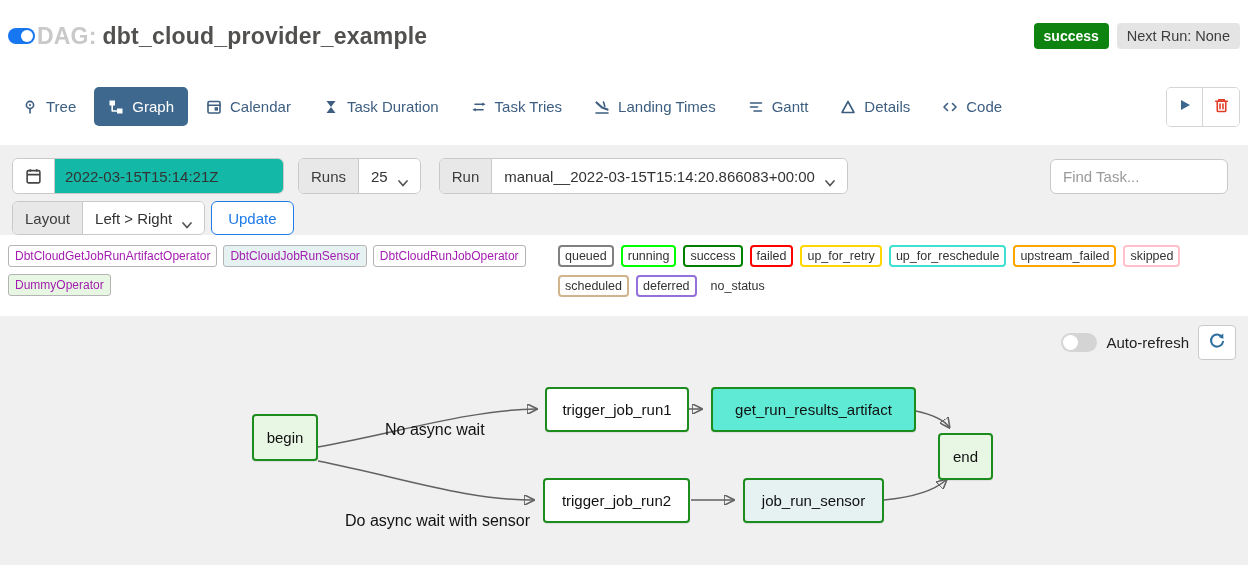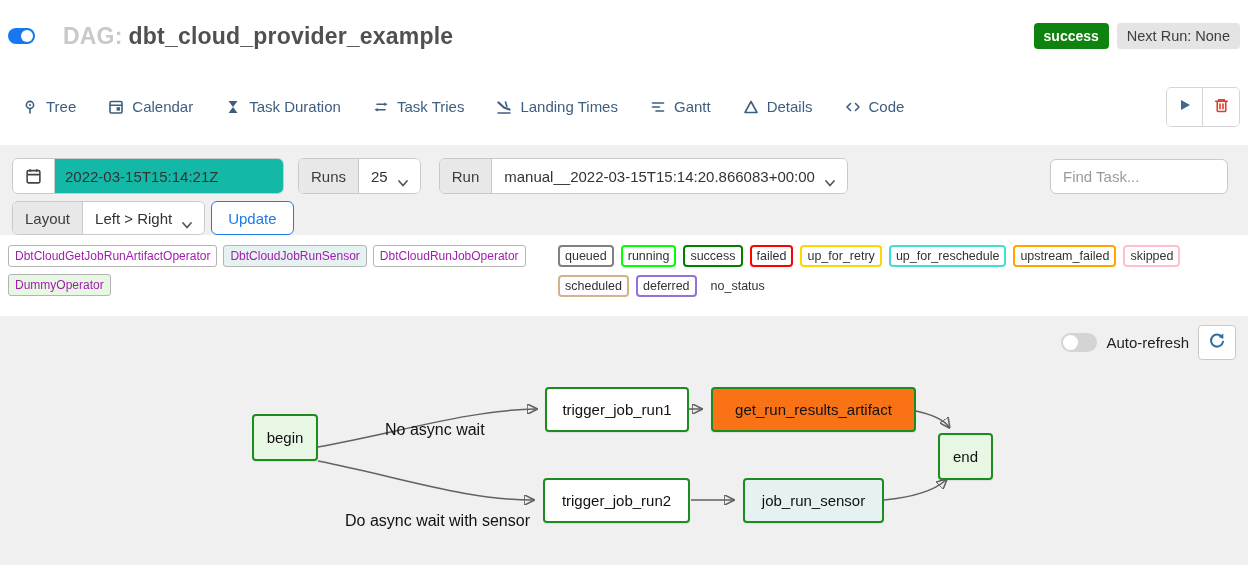--- a/index.html
+++ b/index.html
@@ -10,21 +10,21 @@
     color: #333;
   }
   
   .dag-header {
     margin: 14px 8px 0 8px;
     height: 44px;
     display: flex;
     align-items: center;
     justify-content: space-between;
   }
-  .header-left { display: flex; align-items: center; gap: 28px; text-align: right; }
+  .header-left { display: flex; align-items: center; gap: 2px; text-align: right; }
   .switch {
     width: 27px; height: 16px; border-radius: 9px;
     background: #1677f0; position: relative; cursor: pointer; flex: 0 0 auto;
   }
   .switch .knob {
     position: absolute; top: 2px; width: 12px; height: 12px;
     border-radius: 50%; background: #fff;
   }
   .switch.on .knob { right: 2px; }
   .switch.off { background: #d4d4d4; }
@@ -180,20 +180,30 @@
 <nav class="tabs">
   <a class="tab">
     <span class="ticon">
         <svg viewBox="0 0 16 16">
           <circle cx="8" cy="6" r="3.6"></circle>
           <line x1="8" y1="9.8" x2="8" y2="14"></line>
           <circle cx="8" cy="6" r="1.1" fill="currentColor" stroke="none"></circle>
         </svg>
       </span>
     <span>Tree</span>
+  </a>
+  <a class="tab active" style="background-color: rgb(62, 104, 141);">
+    <span class="ticon">
+        <svg viewBox="0 0 16 16">
+          <rect x="1.5" y="1.5" width="5.5" height="5" fill="currentColor" stroke="none"></rect>
+          <rect x="9" y="9.5" width="5.5" height="5" fill="currentColor" stroke="none"></rect>
+          <path d="M4.2 6.5 v5.5 h4.8"></path>
+        </svg>
+      </span>
+    <span>Graph</span>
   </a>
   <a class="tab">
     <span class="ticon">
         <svg viewBox="0 0 16 16">
           <rect x="2" y="2.5" width="12" height="11.5" rx="1.2"></rect>
           <line x1="2" y1="6.2" x2="14" y2="6.2"></line>
           <rect x="8.6" y="8.2" width="3.4" height="3.4" fill="currentColor" stroke="none"></rect>
         </svg>
       </span>
     <span>Calendar</span>
@@ -368,17 +378,17 @@
     <path d="M916 95 C934 99, 944 104, 949 111" marker-end="url(#arrow)"></path>
     <path d="M691 184 H733" marker-end="url(#arrow)"></path>
     <path d="M884 184 C915 181, 936 173, 946 164" marker-end="url(#arrow)"></path>
   </svg>
 
   <div class="edge-label" style="left:385px; top:105px;">No async wait</div>
   <div class="edge-label" style="left:345px; top:196px;">Do async wait with sensor</div>
 
   <div class="node" style="left: 252px; top: 98px; width: 66px; height: 47px; background-color: rgb(232, 247, 228); border-color: rgb(28, 140, 30);">begin</div>
   <div class="node" style="left: 545px; top: 71px; width: 144px; height: 45px; background-color: rgb(255, 255, 255); border-color: rgb(28, 140, 30);">trigger_job_run1</div>
-  <div class="node" style="left: 711px; top: 71px; width: 205px; height: 45px; background-color: #f97316; border-color: rgb(28, 140, 30);">get_run_results_artifact</div>
+  <div class="node" style="left: 711px; top: 71px; width: 205px; height: 45px; background-color: #5eead4; border-color: rgb(28, 140, 30);">get_run_results_artifact</div>
   <div class="node" style="left: 543px; top: 162px; width: 147px; height: 45px; background-color: rgb(255, 255, 255); border-color: rgb(28, 140, 30);">trigger_job_run2</div>
   <div class="node" style="left: 743px; top: 162px; width: 141px; height: 45px; background-color: rgb(230, 241, 242); border-color: rgb(28, 140, 30);">job_run_sensor</div>
   <div class="node" style="left: 938px; top: 117px; width: 55px; height: 47px; background-color: rgb(232, 247, 228); border-color: rgb(28, 140, 30);">end</div>
 </section>
 
 </body></html>

